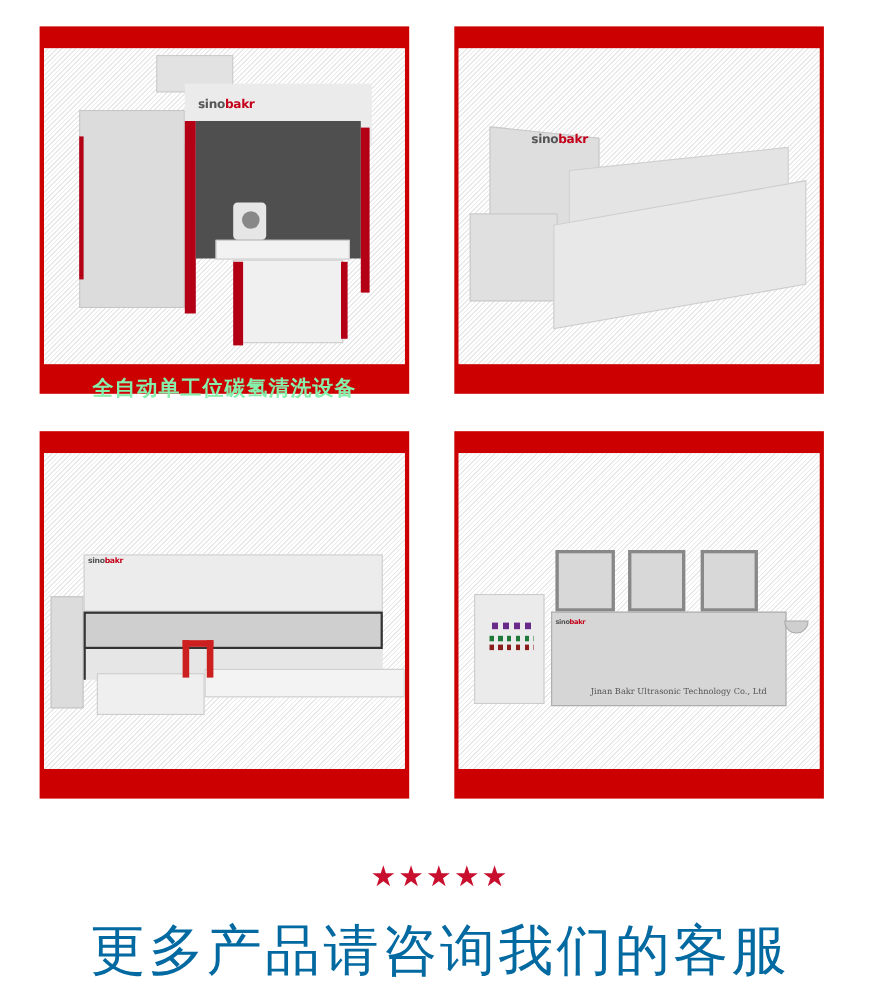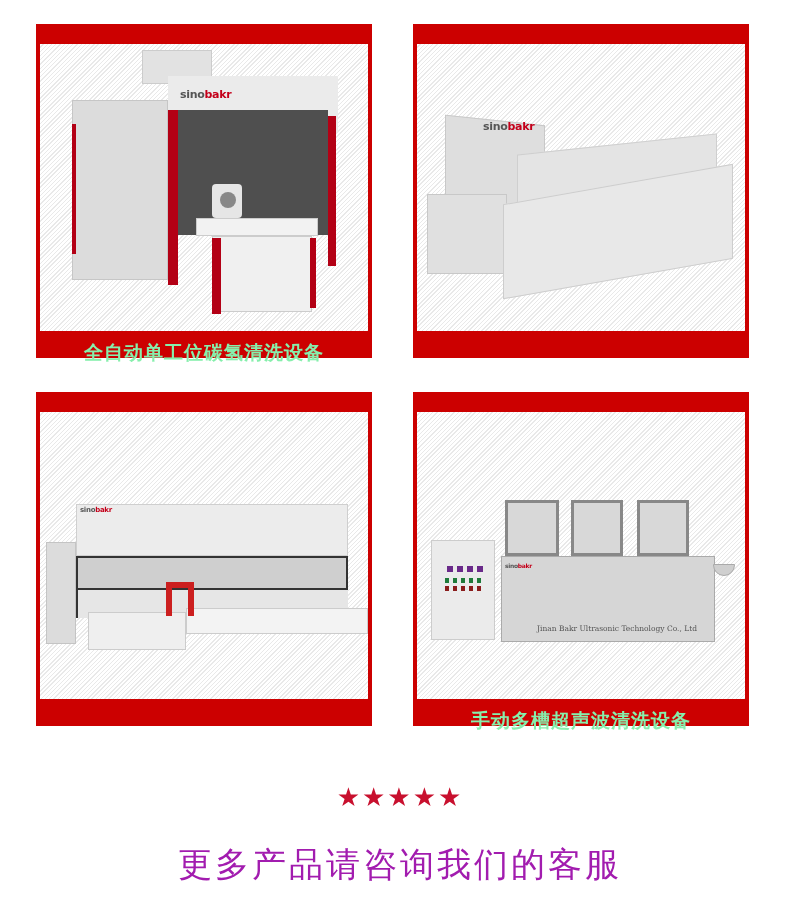--- a/index.html
+++ b/index.html
@@ -45,22 +45,22 @@
     color: #c8102e;
     font-size: 26px;
     letter-spacing: 2px;
     line-height: 30px;
   }
   .footer-title {
     position: absolute;
     left: 0; right: 0;
     top: 836px;
     text-align: center;
-    color: #a21caf;
-    font-size: 34px;
+    color: #0369a1;
+    font-size: 50px;
     letter-spacing: 3px;
     line-height: 56px;
   }
 </style>
 </head>
 <body>
 
 <div class="card" style="left:36px; top:24px;">
   <div class="card-image">
     <div class="m" style="left:0;top:0;width:100%;height:100%;">
@@ -119,17 +119,16 @@
       <div class="m" style="left:28px;top:174px;width:40px;height:5px;background:repeating-linear-gradient(90deg,#8a1c1c 0 4px,transparent 4px 8px);"></div>
       <div class="m" style="left:88px;top:88px;width:54px;height:56px;background:#d8d8d8;border:3px solid #888;"></div>
       <div class="m" style="left:154px;top:88px;width:52px;height:56px;background:#d8d8d8;border:3px solid #888;"></div>
       <div class="m" style="left:220px;top:88px;width:52px;height:56px;background:#d8d8d8;border:3px solid #888;"></div>
       <div class="m" style="left:84px;top:144px;width:214px;height:86px;background:#d6d6d6;border:1px solid #aaa;"></div>
       <div class="logo" style="left:88px;top:150px;font-size:6px;"><span>sino</span><b>bakr</b></div>
       <div class="m" style="left:120px;top:212px;font-family:'DejaVu Serif',serif;font-size:7.5px;color:#555;white-space:nowrap;">Jinan Bakr Ultrasonic Technology Co., Ltd</div>
       <div class="m" style="left:296px;top:152px;width:22px;height:12px;background:#cfcfcf;border-radius:0 0 12px 12px;border:1px solid #aaa;"></div>
     </div>
   </div>
-  <div class="card-caption">手动多槽超声波清洗设备</div>
 </div>
 
 <div class="stars">★★★★★</div>
 <div class="footer-title">更多产品请咨询我们的客服</div>
 
 </body></html>

